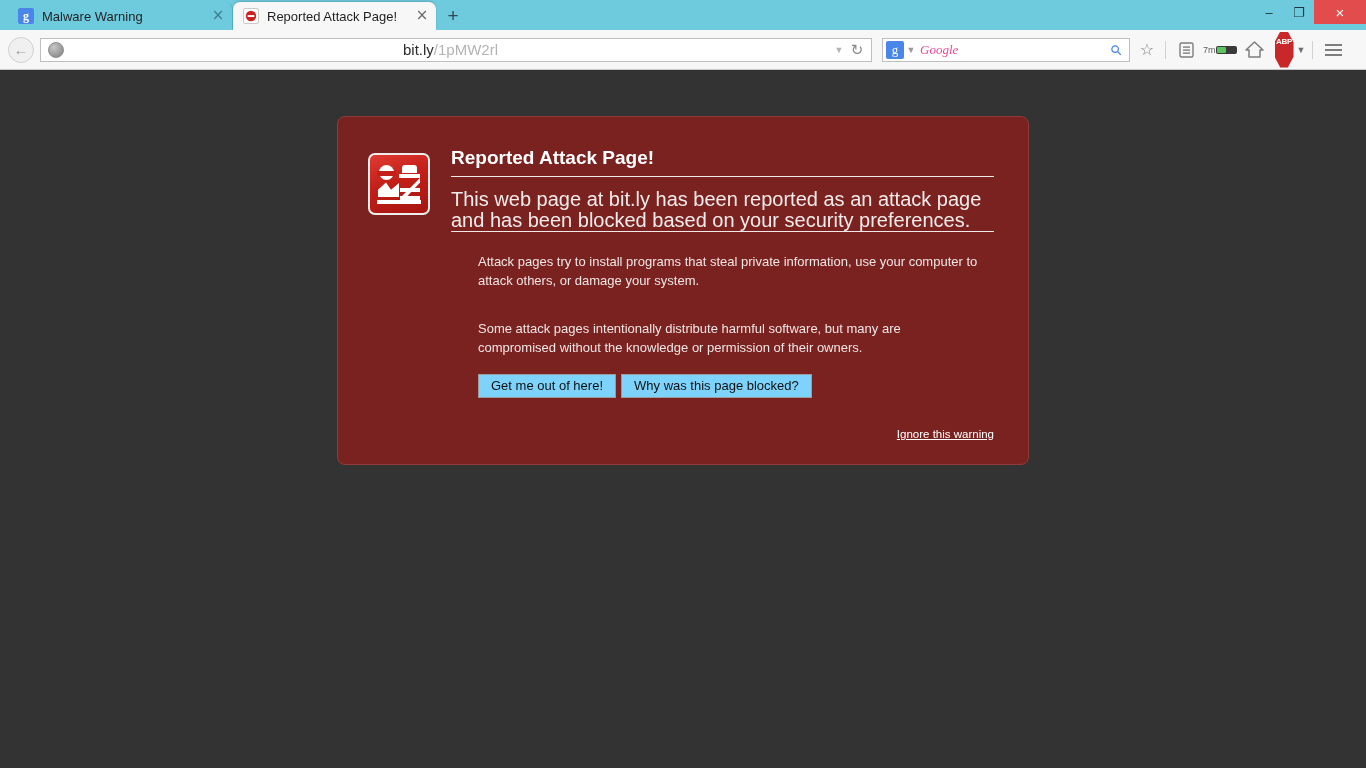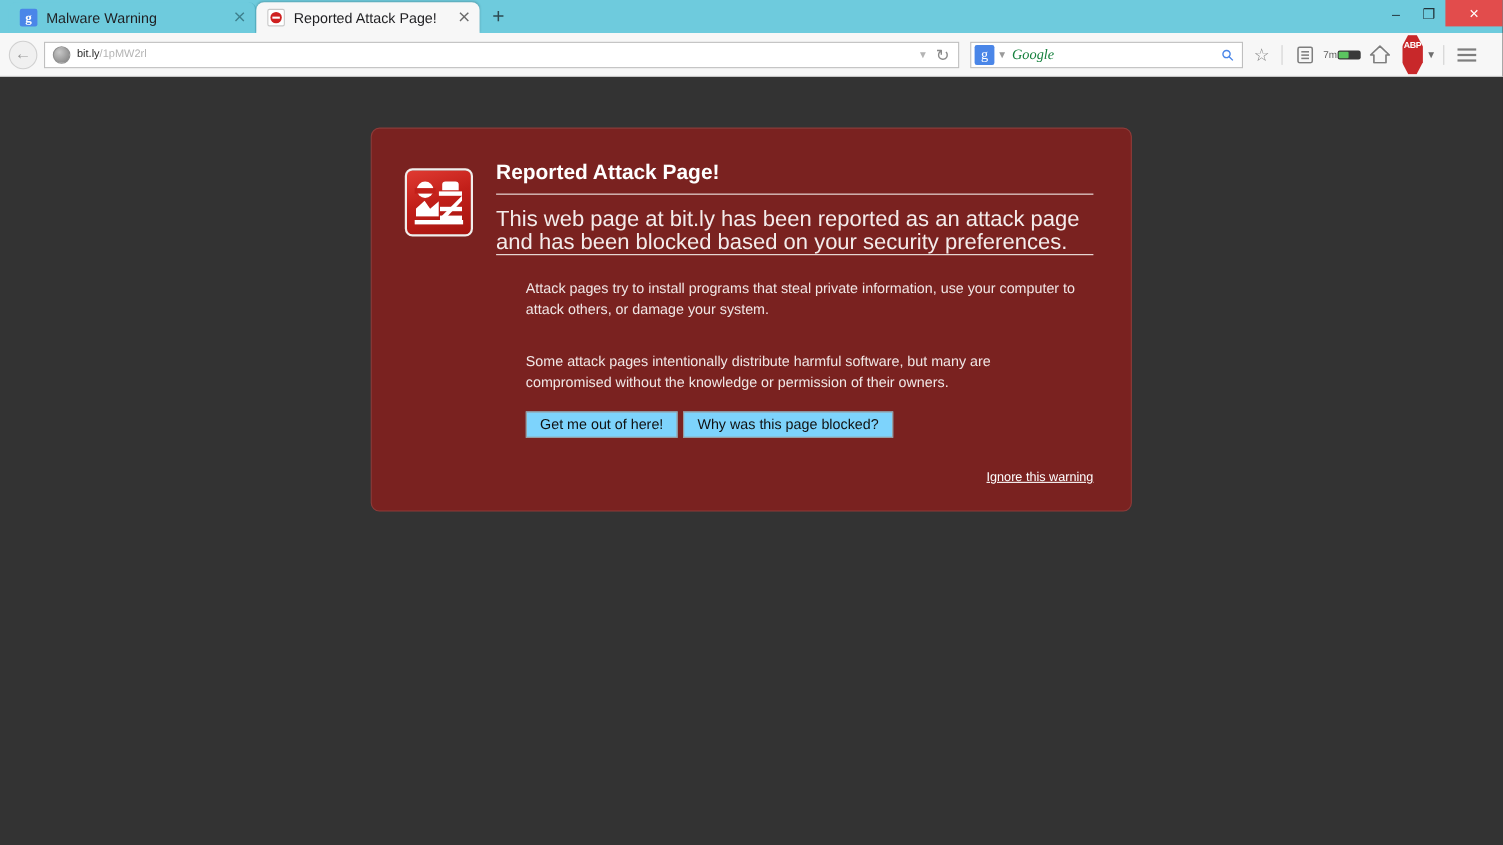--- a/index.html
+++ b/index.html
@@ -85,38 +85,38 @@
     margin-left:6px; width:832px; height:24px;
     background:#fff; border:1px solid #bfbfbf;
     display:flex; align-items:center; padding:0 4px;
   }
   #globe-icon {
     width:16px; height:16px; margin:0 6px 0 3px; flex:0 0 16px;
     border-radius:50%;
     background:radial-gradient(circle at 35% 32%, #c8c8c8 0%, #9a9a9a 60%, #7d7d7d 100%);
     border:1px solid #8d8d8d;
   }
-  #urltext { flex:1 1 auto; font-size:10px; color:#b3b3b3; white-space:nowrap; }
+  #urltext { flex:1 1 auto; font-size:15px; color:#b3b3b3; white-space:nowrap;text-align:center; }
   #urltext .host { color:#2b2b2b; }
   #urldrop { width:16px; color:#b4b4b4; font-size:9px; text-align:center; }
   #reload { width:20px; color:#8a8a8a; font-size:15px; text-align:center; }
 
   #searchbox {
     margin-left:10px; width:248px; height:24px;
     background:#fff; border:1px solid #bfbfbf;
     display:flex; align-items:center; padding:0 3px;
   }
   #gicon {
     width:18px; height:18px; flex:0 0 18px; background:#4a86e8; color:#fff;
     border-radius:2px; text-align:center; line-height:18px;
     font-family:"Liberation Serif", serif; font-size:13px;
   }
   #sdrop { width:14px; color:#9a9a9a; font-size:9px; text-align:center; }
   #splaceholder {
-    flex:1 1 auto; font-size:13px; color:#15803d;
+    flex:1 1 auto; font-size:13px; color:#ec4899;
     font-family:"Liberation Serif", serif; font-style:italic; padding-left:2px;
   }
   #magnifier {
     width:20px; flex:0 0 20px; color:#4a86e8; font-size:14px; text-align:center;
     transform:rotate(-45deg);
   }
 
   .tbicon {
     width:30px; height:28px; margin-left:2px;
     display:flex; align-items:center; justify-content:center;

